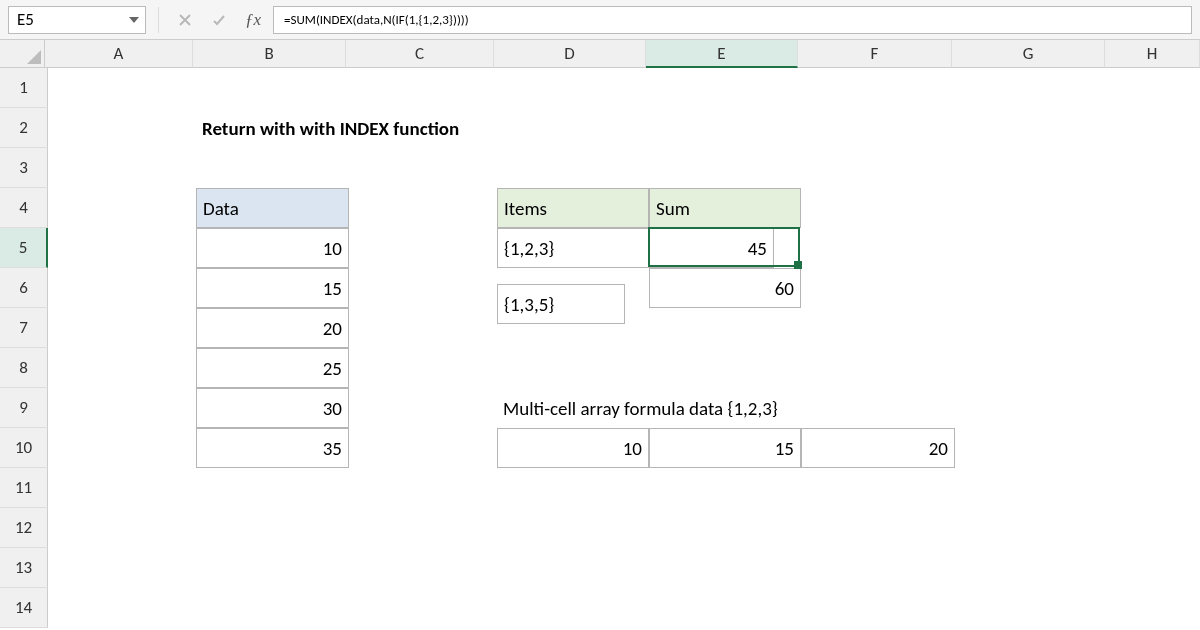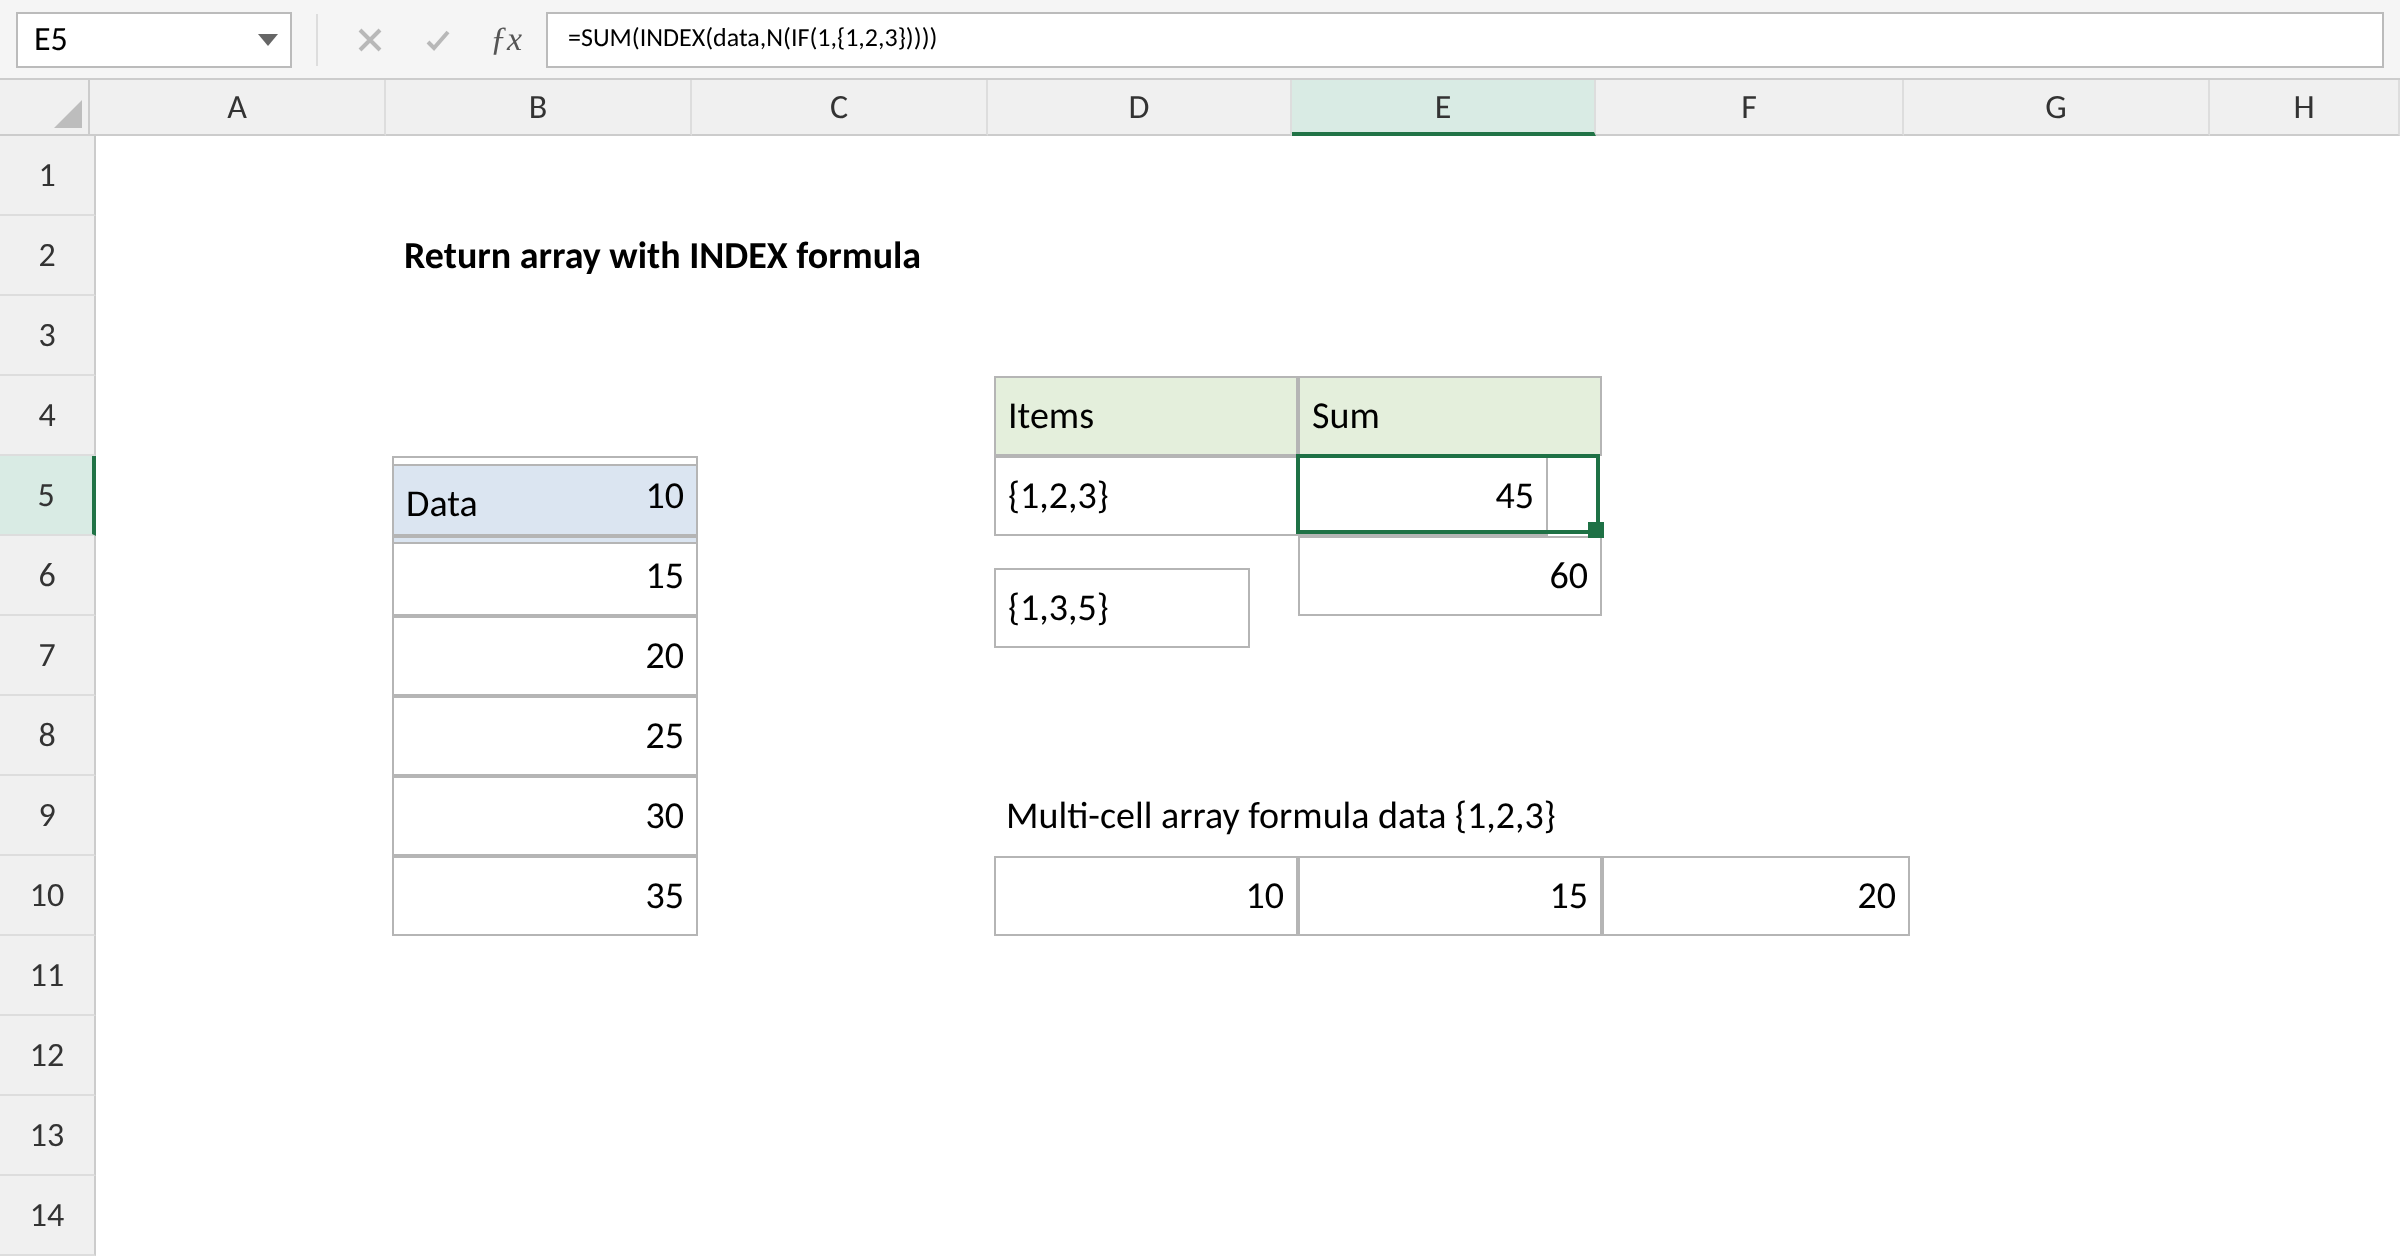--- a/index.html
+++ b/index.html
@@ -131,21 +131,21 @@
     height: 40px;
     padding: 0 6px;
     display: flex;
     align-items: center;
     font-size: 19px;
   }
   .cell.right { justify-content: flex-end; }
   .cell.left  { justify-content: flex-start; }
   .cell.bold  { font-weight: bold; }
   .border-all { border: 1px solid #b5b5b5; }
-  .hdr-blue { background: #dbe5f1; margin-top: 44px; }
+  .hdr-blue { background: #dbe5f1; }
   .hdr-green { background: #e4efdc; }
   .active-cell {
     position: absolute;
     border: 2px solid #1e7145;
     pointer-events: none;
     z-index: 10;
   }
   .active-handle {
     position: absolute;
     width: 8px; height: 8px;
@@ -204,21 +204,21 @@
           <div class="row-h">7</div>
           <div class="row-h">8</div>
           <div class="row-h">9</div>
           <div class="row-h">10</div>
           <div class="row-h">11</div>
           <div class="row-h">12</div>
           <div class="row-h">13</div>
           <div class="row-h">14</div>
         </div>
       <div class="cells" id="cells">
-          <div class="cell left bold" style="left: 148px; top: 40px; width: 453px;">Return array with INDEX formula</div>
+          <div class="cell left bold" style="left: 148px; top: 40px; width: 453px;">Return with with INDEX function</div>
           <div class="cell left border-all hdr-blue" style="left: 148px; top: 120px; width: 153px;">Data</div>
           <div class="cell left border-all hdr-green" style="left: 449px; top: 120px; width: 152px;">Items</div>
           <div class="cell left border-all hdr-green" style="left: 601px; top: 120px; width: 152px;">Sum</div>
           <div class="cell right border-all" style="left: 148px; top: 160px; width: 153px;">10</div>
           <div class="cell right border-all" style="left: 148px; top: 200px; width: 153px;">15</div>
           <div class="cell right border-all" style="left: 148px; top: 240px; width: 153px;">20</div>
           <div class="cell right border-all" style="left: 148px; top: 280px; width: 153px;">25</div>
           <div class="cell right border-all" style="left: 148px; top: 320px; width: 153px;">30</div>
           <div class="cell right border-all" style="left: 148px; top: 360px; width: 153px;">35</div>
           <div class="cell left border-all" style="left: 449px; top: 160px; width: 152px;">{1,2,3}</div>

